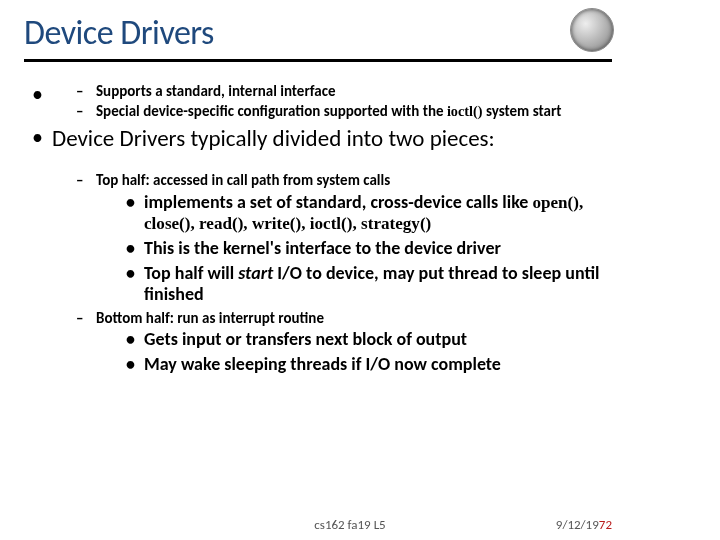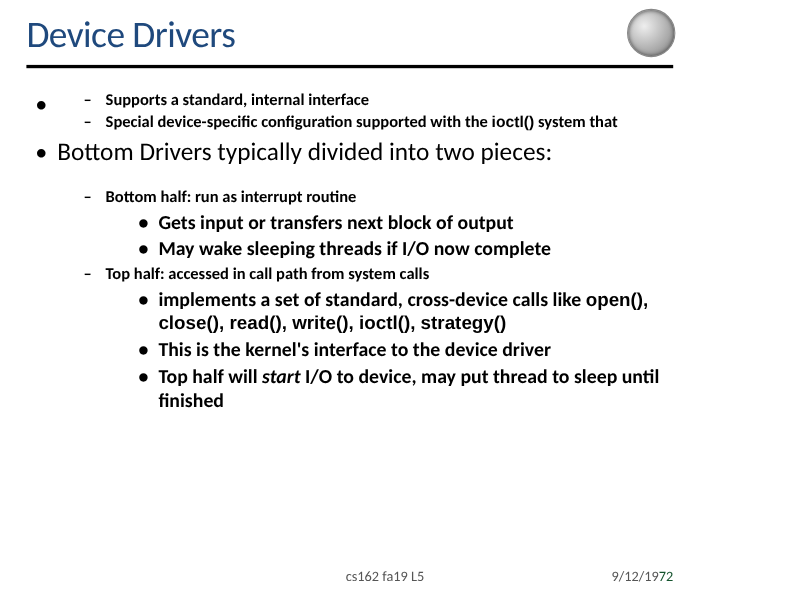--- a/index.html
+++ b/index.html
@@ -12,63 +12,63 @@
   ul { list-style: none; }
   .lvl1 { margin-left: 4px; }
   .lvl1 > li { position: relative; padding-left: 24px; font-size: 23px; line-height: 1.15; margin-bottom: 4px; }
   .lvl1 > li::before { content: "•"; position: absolute; left: 4px; top: 0; font-size: 22px; }
   .lvl2 { margin-left: 22px; margin-top: 20px; margin-bottom: 2px; }
   .lvl2 > li { position: relative; padding-left: 22px; font-size: 15px; font-weight: 600; line-height: 1.25; margin-bottom: 1px; }
   .lvl2 > li::before { content: "–"; position: absolute; left: 2px; top: 0; font-weight: 600; }
   .lvl3 { margin-left: 28px; margin-top: 2px; }
   .lvl3 > li { position: relative; padding-left: 20px; font-size: 18px; line-height: 1.2; margin-bottom: 3px; }
   .lvl3 > li::before { content: "•"; position: absolute; left: 2px; top: 0; }
-  code, .code { font-family: Liberation Sans, sans-serif; font-size: 0.95em; }
+  code, .code { font-family: Liberation Serif, serif; font-size: 0.95em; }
   em { font-style: italic; }
   .footer { position: absolute; bottom: 8px; left: 0; width: 100%; padding: 0 24px; display: flex; justify-content: flex-end; font-size: 13px; color: #555; }
   .footer .center { position: absolute; left: 50%; transform: translateX(-50%); margin-left: 32px; }
-  .footer .pgnum { color: #14532d; }
+  .footer .pgnum { color: #b91c1c; }
 </style>
 </head>
 <body>
 
 <div class="slide">
   <div class="seal"></div>
   <h1 class="title">Device Drivers</h1>
   <hr class="hr">
 
   <ul class="lvl1">
     <li>
       <ul class="lvl2">
         <li>Supports a standard, internal interface</li>
         <li>
-          <span>Special device-specific configuration supported with the </span><code>ioctl()</code><span> system that</span>
+          <span>Special device-specific configuration supported with the </span><code>ioctl()</code><span> system start</span>
         </li>
       </ul>
     </li>
     <li>
-      <span>Bottom Drivers typically divided into two pieces:</span>
+      <span>Device Drivers typically divided into two pieces:</span>
       <ul class="lvl2">
-        <li>
-          <span>Bottom half: run as interrupt routine</span>
-          <ul class="lvl3">
-            <li>Gets input or transfers next block of output</li>
-            <li>May wake sleeping threads if I/O now complete</li>
-          </ul>
-        </li>
         <li>
           <span>Top half: accessed in call path from system calls</span>
           <ul class="lvl3">
             <li>
               <span>implements a set of standard, cross-device calls like </span><code class="code">open(), close(), read(), write(), ioctl(), strategy()</code>
             </li>
             <li>This is the kernel's interface to the device driver</li>
             <li>
               <span>Top half will </span><em>start</em><span> I/O to device, may put thread to sleep until finished</span>
             </li>
+          </ul>
+        </li>
+        <li>
+          <span>Bottom half: run as interrupt routine</span>
+          <ul class="lvl3">
+            <li>Gets input or transfers next block of output</li>
+            <li>May wake sleeping threads if I/O now complete</li>
           </ul>
         </li>
       </ul>
     </li>
   </ul>
 
   <div class="footer">
     <span>9/12/19</span>
     <span class="center">cs162 fa19 L5</span>
     <span class="pgnum">72</span>

